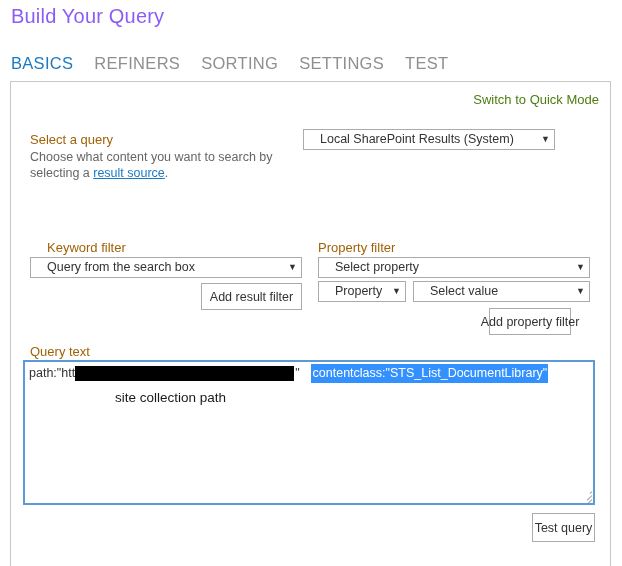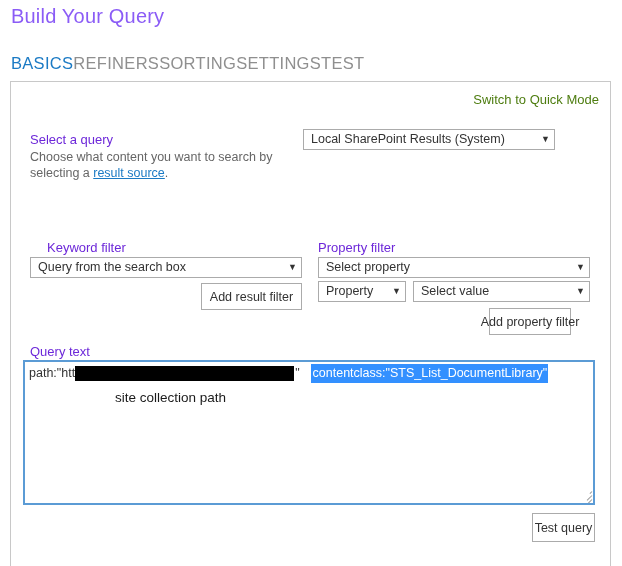--- a/index.html
+++ b/index.html
@@ -29,20 +29,21 @@
     white-space: nowrap;
   }
 
   
   .tabs {
     position: absolute;
     left: 11px;
     top: 53px;
     display: flex;
     align-items: flex-start;
+    gap: 21px;
     white-space: nowrap;
   }
   .tab {
     font-size: 16.5px;
     font-weight: 400;
     color: #8f8f8f;
     letter-spacing: 0.3px;
     cursor: pointer;
     line-height: 20px;
   }
@@ -75,21 +76,21 @@
 
   
   .select-query-block {
     position: absolute;
     left: 19px;
     top: 49px;
     width: 270px;
   }
   .field-label {
     font-size: 13px;
-    color: #6d28d9;
+    color: #a16207;
     line-height: 17px;
     white-space: nowrap;
   }
   .field-desc {
     font-size: 12.5px;
     color: #666666;
     line-height: 16px;
     margin-top: 1px;
   }
   .inline-link {
@@ -102,21 +103,21 @@
   .sel {
     position: absolute;
     box-sizing: border-box;
     height: 21px;
     border: 1px solid #ababab;
     background: #ffffff;
     font-size: 12.5px;
     color: #333333;
     display: flex;
     align-items: center;
-    padding-left: 7px;
+    padding-left: 16px;
     padding-right: 4px;
     cursor: pointer;
     overflow: hidden;
     white-space: nowrap;
   }
   .sel .sel-text {
     flex: 1 1 auto;
     overflow: hidden;
     text-overflow: clip;
     white-space: nowrap;

